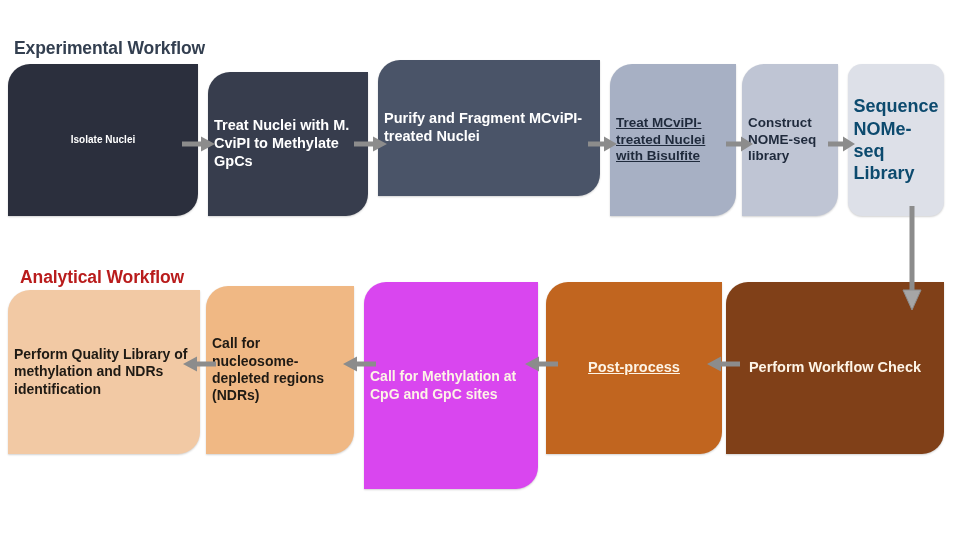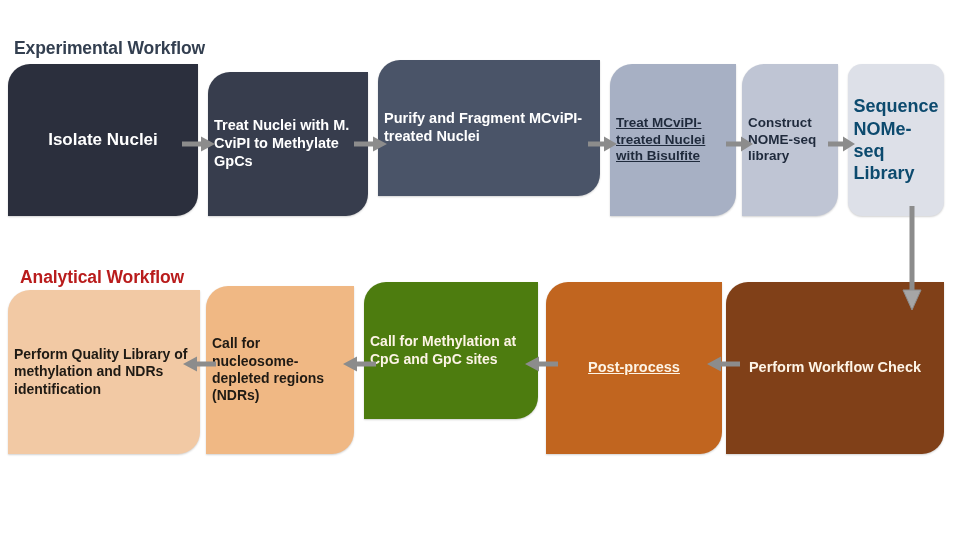--- a/index.html
+++ b/index.html
@@ -52,21 +52,21 @@
 </style>
 </head>
 <body style="background: rgb(255, 255, 255);">
 
 <div id="canvas">
 
   <div class="section-title" id="title-experimental" style="color: rgb(51, 63, 80);">Experimental Workflow</div>
 
   <div class="section-title" id="title-analytical" style="color: #b91c1c;">Analytical Workflow</div>
 
-  <div class="node" id="exp-0" style="left: 8px; top: 64px; width: 190px; height: 152px; font-size: 17px; background: rgb(43, 47, 61); color: rgb(255, 255, 255);">Isolate Nuclei</div>
+  <div class="node" id="exp-0" style="left: 8px; top: 64px; width: 190px; height: 152px; font-size: 10px; background: rgb(43, 47, 61); color: rgb(255, 255, 255);">Isolate Nuclei</div>
 
   <div class="arrow-h" style="left:182px; top:136px; width:34px;">
     <svg width="34" height="16" viewBox="0 0 34 16">
       <path d="M0,5.5 L19,5.5 L19,0.5 L33,8 L19,15.5 L19,10.5 L0,10.5 Z" fill="#8c8c8c"></path>
     </svg>
   </div>
 
   <div class="node" id="exp-1" style="left: 208px; top: 72px; width: 160px; height: 144px; font-size: 14.5px; background: rgb(55, 61, 77); color: rgb(255, 255, 255);">Treat Nuclei with M. CviPI to Methylate GpCs</div>
 
   <div class="arrow-h" style="left:354px; top:136px; width:34px;">
@@ -117,21 +117,21 @@
   </div>
 
   <div class="node" id="ana-1" style="left: 206px; top: 286px; width: 148px; height: 168px; font-size: 14px; background: rgb(240, 184, 132); color: rgb(31, 26, 20);">Call for nucleosome-depleted regions (NDRs)</div>
 
   <div class="arrow-h" style="left:342px; top:356px; width:34px;">
     <svg width="34" height="16" viewBox="0 0 34 16">
       <path d="M34,5.5 L15,5.5 L15,0.5 L1,8 L15,15.5 L15,10.5 L34,10.5 Z" fill="#8c8c8c"></path>
     </svg>
   </div>
 
-  <div class="node" id="ana-2" style="left: 364px; top: 282px; width: 174px; height: 137px; font-size: 14px; background: #4d7c0f; color: rgb(253, 244, 230);">Call for Methylation at CpG and GpC sites</div>
+  <div class="node" id="ana-2" style="left: 364px; top: 282px; width: 174px; height: 207px; font-size: 14px; background: #d946ef; color: rgb(253, 244, 230);">Call for Methylation at CpG and GpC sites</div>
 
   <div class="arrow-h" style="left:524px; top:356px; width:34px;">
     <svg width="34" height="16" viewBox="0 0 34 16">
       <path d="M34,5.5 L15,5.5 L15,0.5 L1,8 L15,15.5 L15,10.5 L34,10.5 Z" fill="#8c8c8c"></path>
     </svg>
   </div>
 
   <div class="node" id="ana-3" style="left: 546px; top: 282px; width: 176px; height: 172px; font-size: 14.5px; background: rgb(193, 101, 31); color: rgb(253, 244, 230); text-decoration: underline;">Post-process</div>
 
   <div class="arrow-h" style="left:706px; top:356px; width:34px;">

